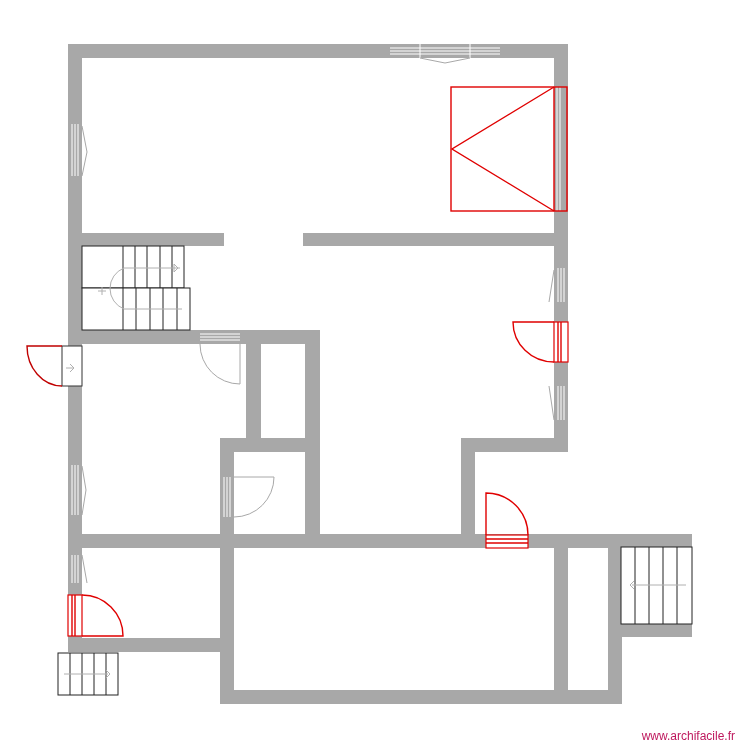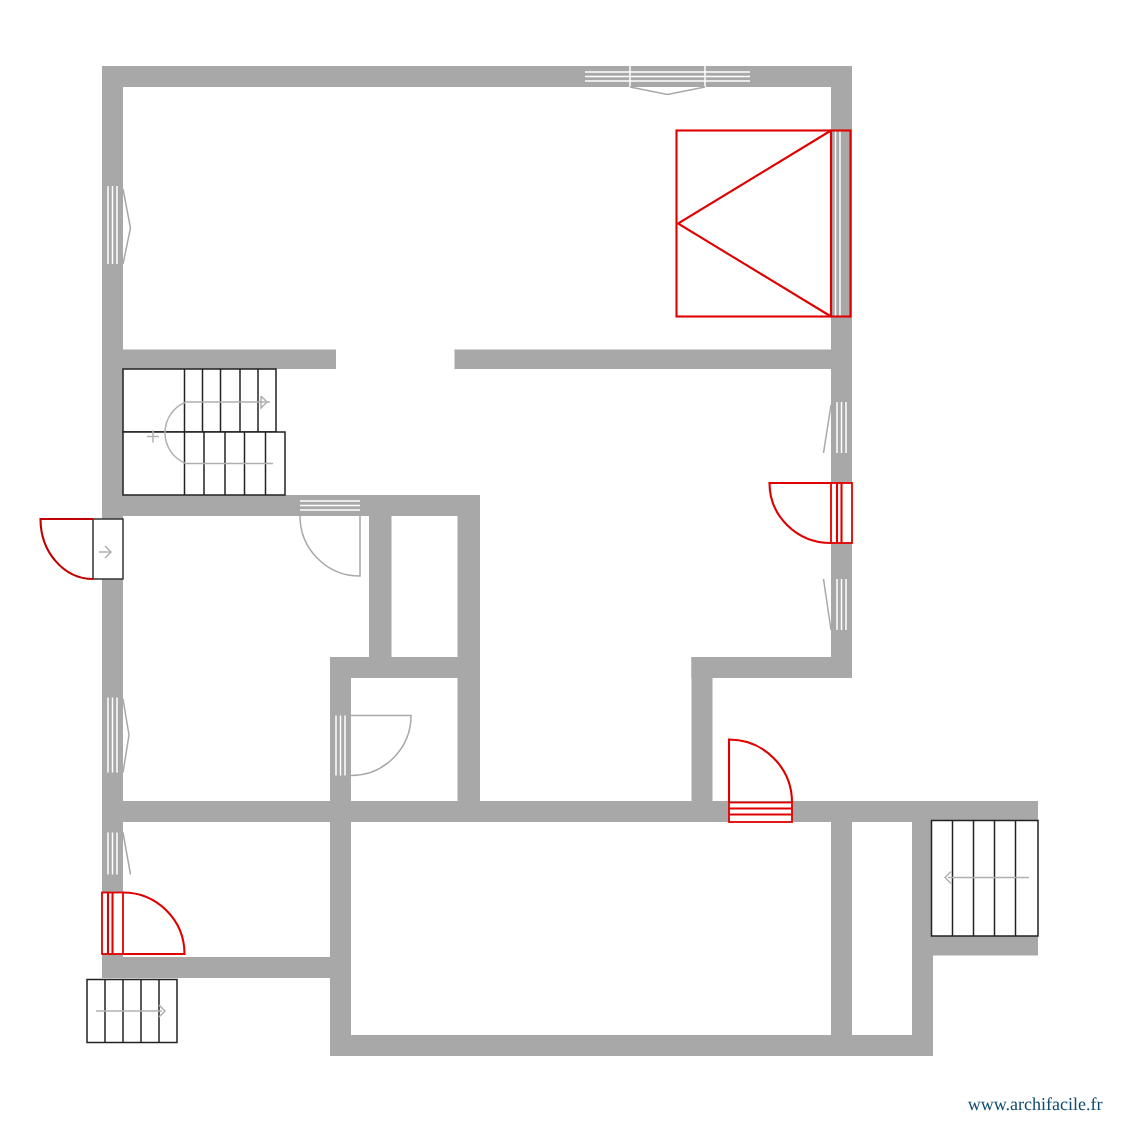--- a/index.html
+++ b/index.html
@@ -5,21 +5,21 @@
   html, body { margin: 0; padding: 0; background: #ffffff; }
   body { width: 750px; height: 750px; position: relative; overflow: hidden; font-family: "Liberation Sans", sans-serif; }
   svg { position: absolute; left: 0; top: 0; }
   .wall { fill: #a8a8a8; }
   .win-line { stroke: #ffffff; stroke-width: 1; }
   .gray-line { stroke: #a8a8a8; stroke-width: 1; fill: none; }
   .red { stroke: #e00000; stroke-width: 1.4; fill: none; }
   .red-fill { stroke: #e00000; stroke-width: 1.2; fill: #ffffff; }
   .stair { stroke: #222222; stroke-width: 1; fill: #ffffff; }
   .stair-arrow { stroke: #b0b0b0; stroke-width: 1; fill: none; }
-  .watermark { position: absolute; right: 15px; top: 729px; font-size: 12px; color: #0c4a6e; font-family: Liberation Serif, serif; }
+  .watermark { position: absolute; right: 15px; top: 729px; font-size: 12px; color: #be185d; font-family: Liberation Sans, sans-serif; }
 </style>
 </head>
 <body>
 
 <svg width="750" height="750" viewBox="0 0 750 750" xmlns="http://www.w3.org/2000/svg">
 
   <g>
 
     <rect class="wall" x="68" y="44" width="500" height="14"></rect>
 

